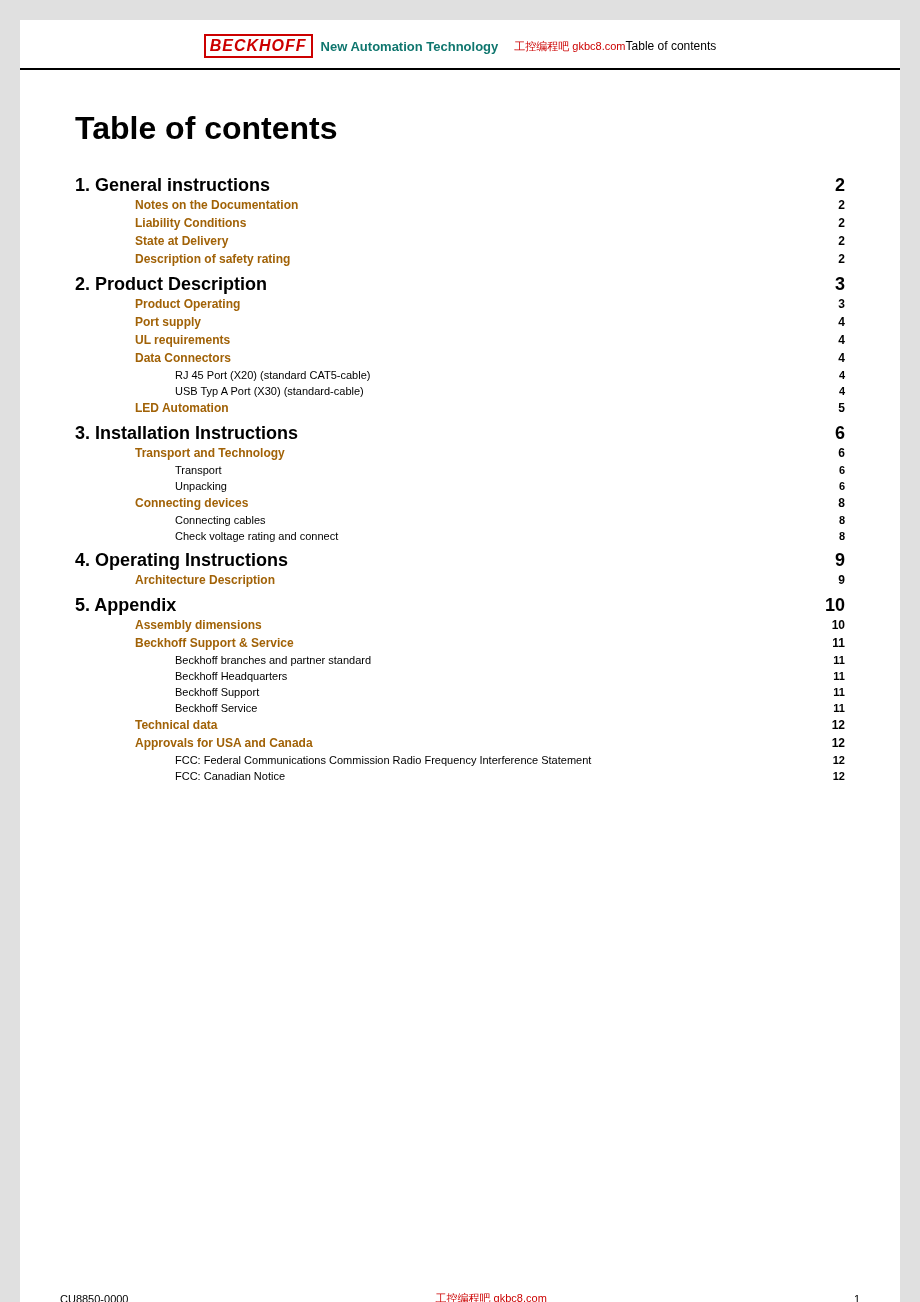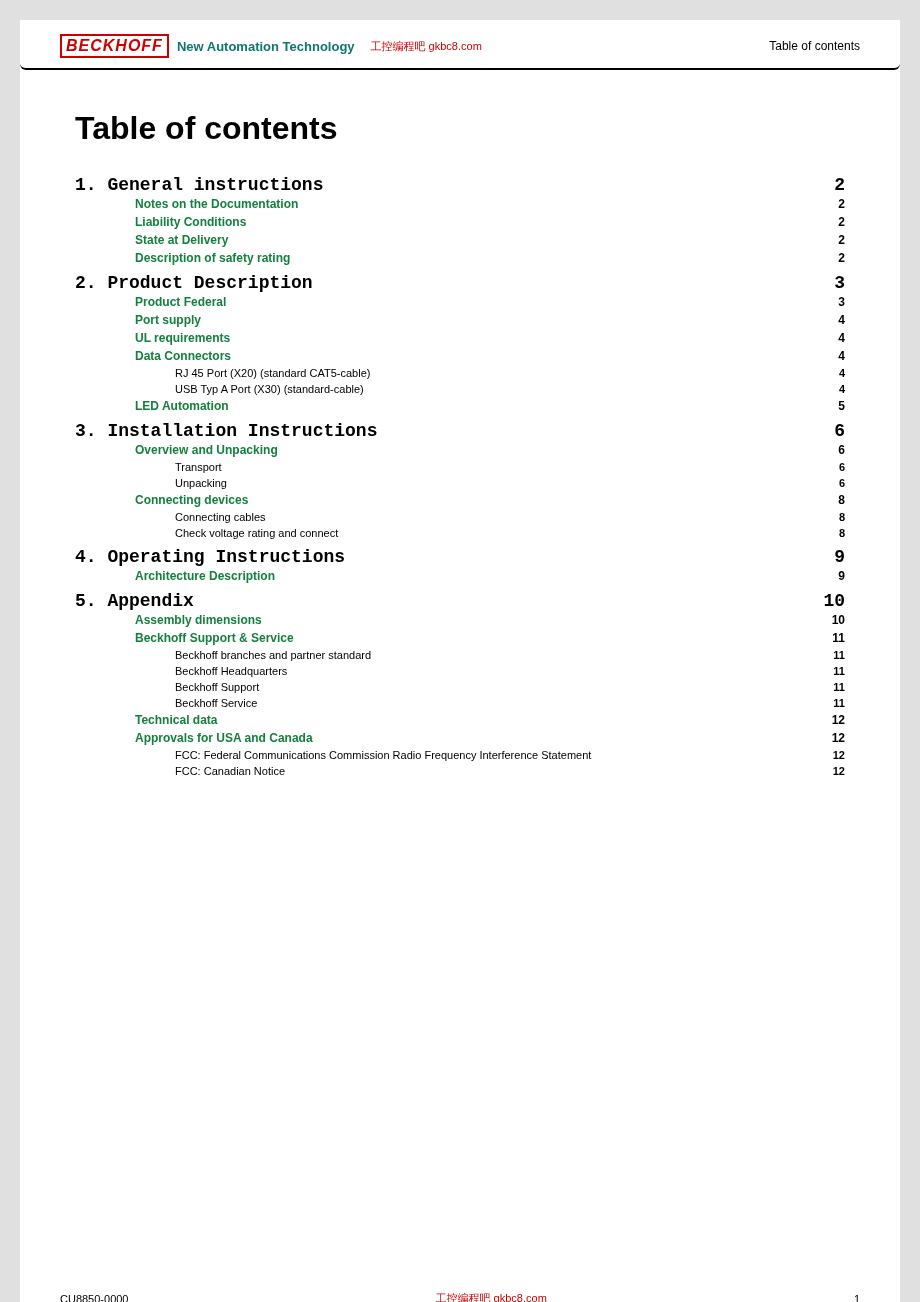--- a/index.html
+++ b/index.html
@@ -18,22 +18,21 @@
       background: #ffffff;
       position: relative;
       padding: 0;
     }
     
     .header {
       display: flex;
       align-items: center;
       padding: 14px 40px 10px 40px;
       border-bottom: 2px solid #000;
-      justify-content: space-between;
-      border-radius: 6px;
+      justify-content: center;
     }
     .header-left {
       display: flex;
       align-items: center;
       gap: 8px;
     }
     .logo-beckhoff {
       font-weight: 900;
       font-size: 16px;
       color: #cc0000;
@@ -93,27 +92,26 @@
       font-weight: bold;
       color: #000;
     }
     .level1 .toc-row-page {
       font-size: 18px;
       font-weight: bold;
     }
     .level1 {
       margin-top: 8px;
       margin-bottom: 2px;
-      font-family: Liberation Mono, monospace;
     }
     
     .level2 .toc-row-text {
       font-size: 12px;
       font-weight: bold;
-      color: #15803d;
+      color: #a16207;
       padding-left: 60px;
     }
     .level2 .toc-row-page {
       font-size: 12px;
     }
     
     .level3 .toc-row-text {
       font-size: 11px;
       font-weight: normal;
       color: #000;
@@ -188,21 +186,21 @@
           </div>
         </div>
         <div class="toc-section level1">
           <div class="toc-row">
             <span class="toc-row-text">2. Product Description</span>
             <span class="toc-row-page">3</span>
           </div>
         </div>
         <div class="toc-section level2">
           <div class="toc-row">
-            <span class="toc-row-text">Product Federal</span>
+            <span class="toc-row-text">Product Operating</span>
             <span class="toc-row-page">3</span>
           </div>
         </div>
         <div class="toc-section level2">
           <div class="toc-row">
             <span class="toc-row-text">Port supply</span>
             <span class="toc-row-page">4</span>
           </div>
         </div>
         <div class="toc-section level2">
@@ -236,21 +234,21 @@
           </div>
         </div>
         <div class="toc-section level1">
           <div class="toc-row">
             <span class="toc-row-text">3. Installation Instructions</span>
             <span class="toc-row-page">6</span>
           </div>
         </div>
         <div class="toc-section level2">
           <div class="toc-row">
-            <span class="toc-row-text">Overview and Unpacking</span>
+            <span class="toc-row-text">Transport and Technology</span>
             <span class="toc-row-page">6</span>
           </div>
         </div>
         <div class="toc-section level3">
           <div class="toc-row">
             <span class="toc-row-text">Transport</span>
             <span class="toc-row-page">6</span>
           </div>
         </div>
         <div class="toc-section level3">

